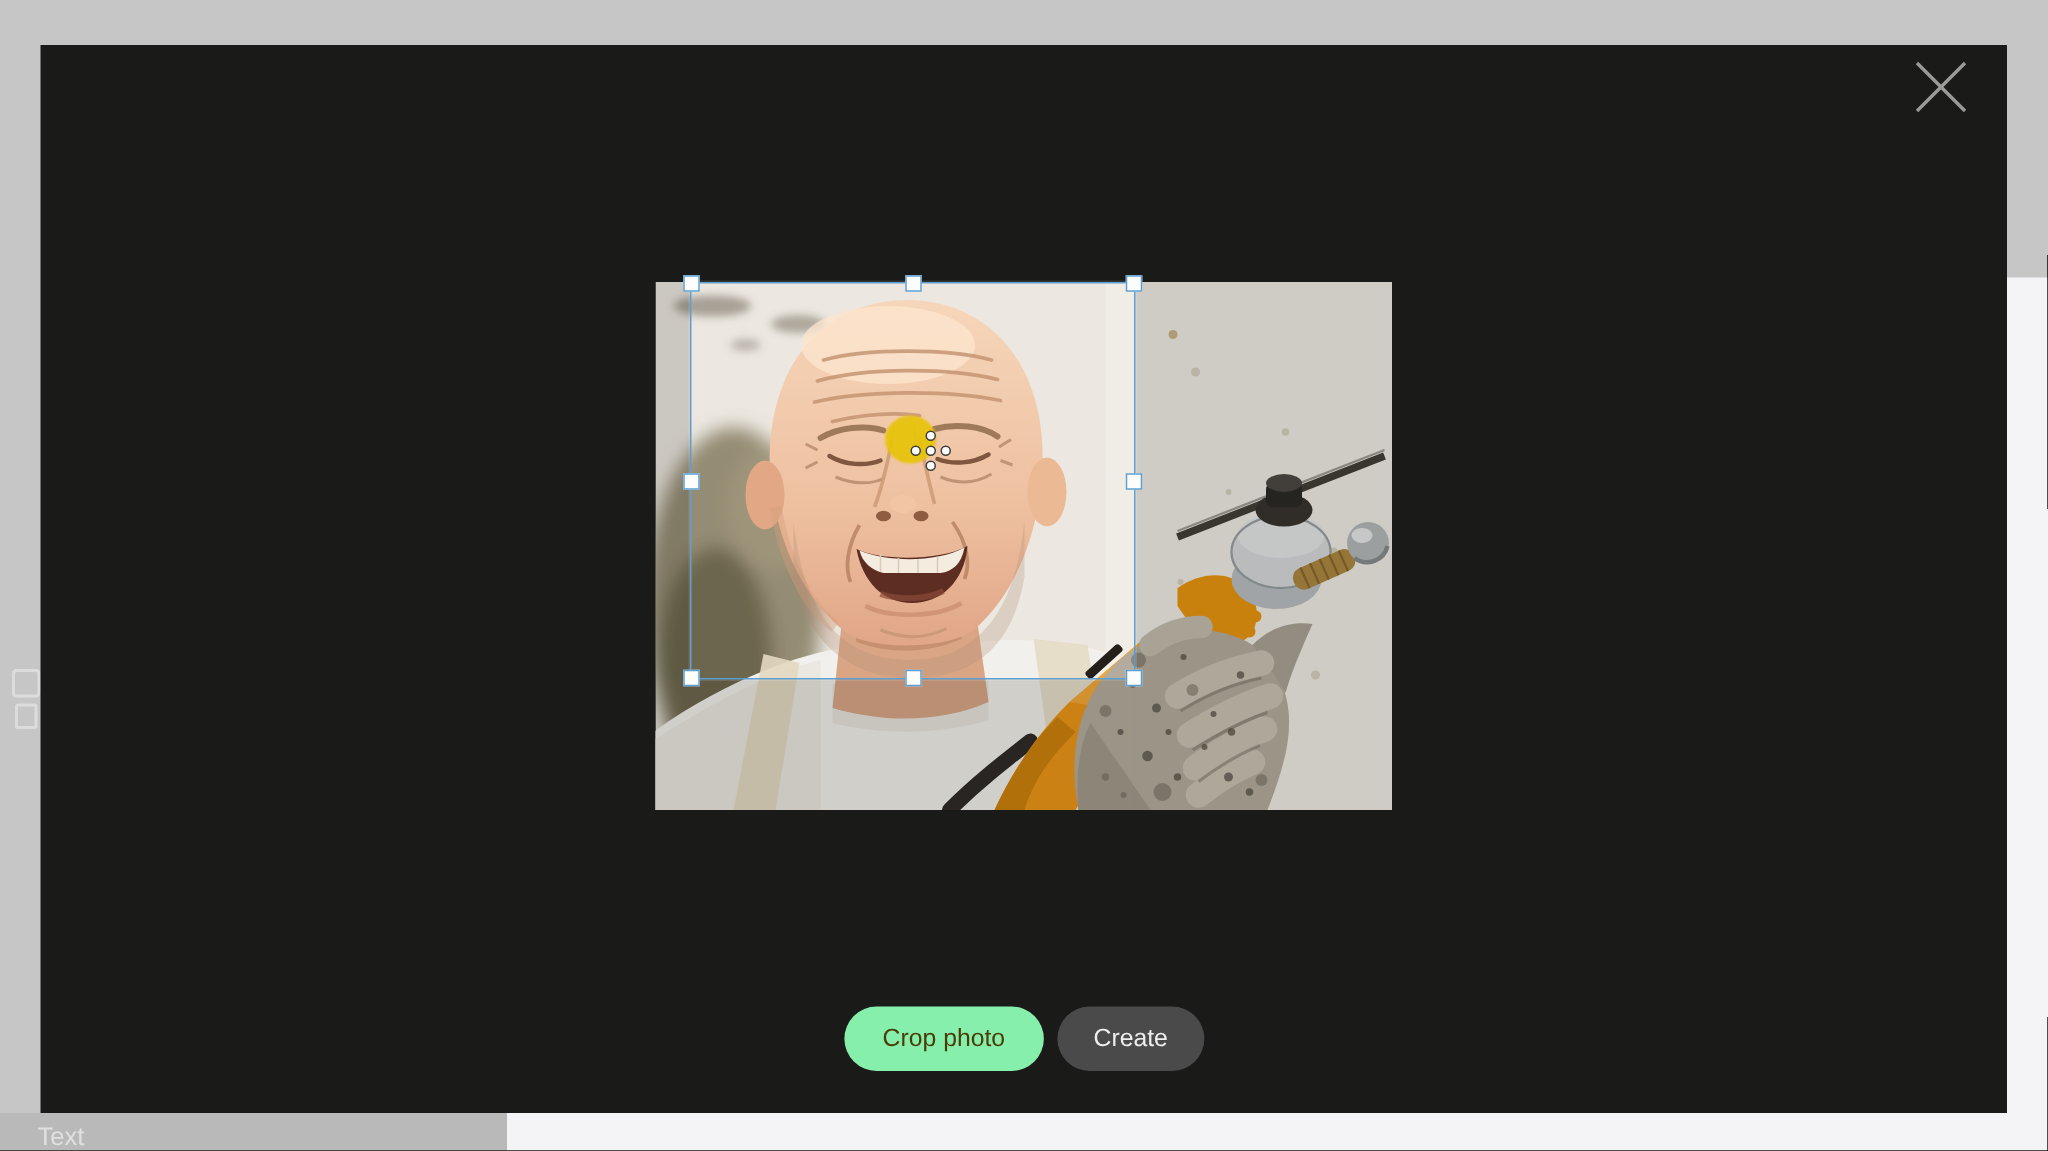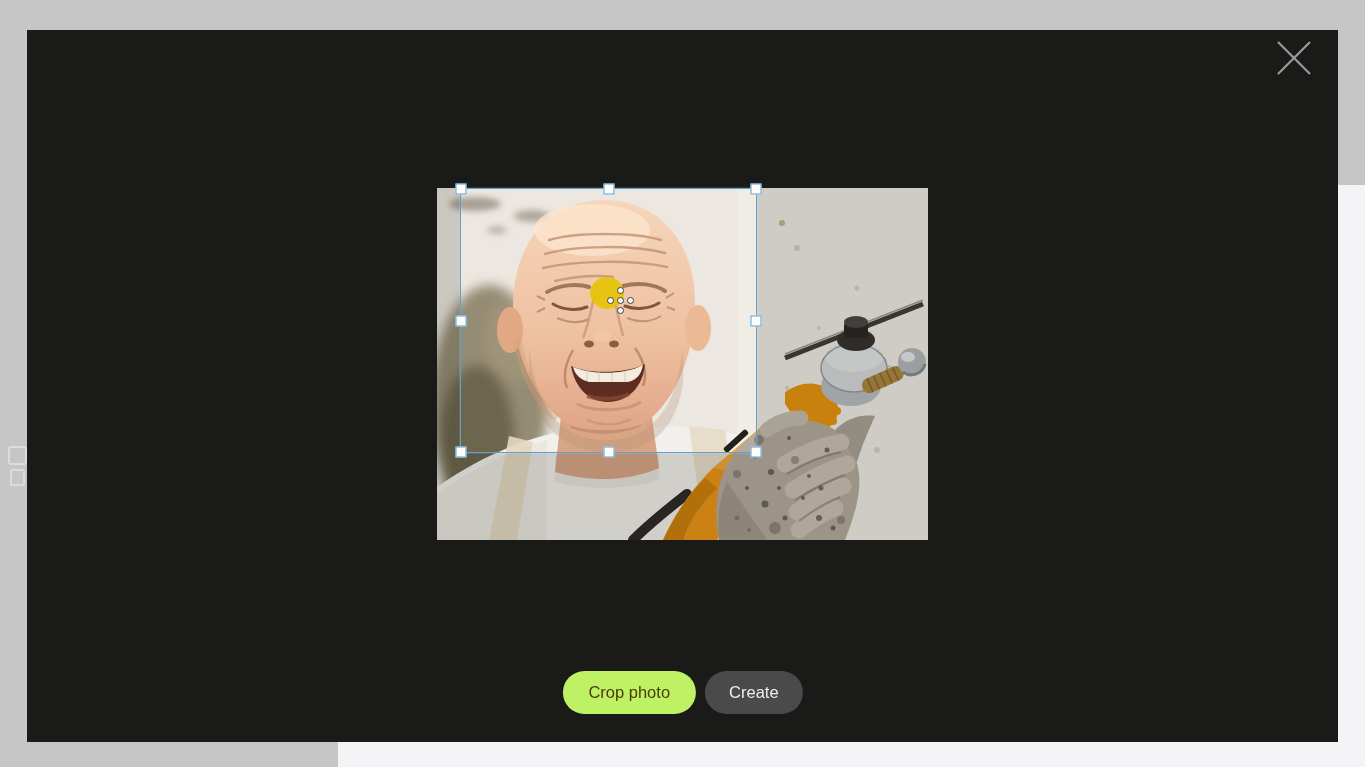--- a/index.html
+++ b/index.html
@@ -47,34 +47,37 @@
           box-sizing:border-box;transform:translate(-50%,-50%);}
 
   .click-dot{position:absolute;left:153px;top:89px;width:34px;height:32px;border-radius:50%;
              background:#e7c40d;opacity:.95;filter:blur(.6px);pointer-events:none;}
   .move-cursor{position:absolute;left:170px;top:99px;width:28px;height:28px;pointer-events:none;}
   .move-cursor i{position:absolute;width:7px;height:7px;border-radius:50%;background:#fff;border:1.5px solid #3c3c3c;box-sizing:border-box;}
   .mc-n{left:10px;top:0;} .mc-w{left:0;top:10px;} .mc-c{left:10px;top:10px;} .mc-e{left:20px;top:10px;} .mc-s{left:10px;top:20px;}
 
   .btn-row{position:absolute;left:50%;top:641px;transform:translateX(-50%);display:flex;gap:9px;}
   .btn{height:43px;border:none;border-radius:22px;font-size:16.5px;font-family:inherit;cursor:pointer;}
-  .btn-crop{background:#bef264;color:#4a3c08;padding:0 26px;}
+  .btn-crop{background:#86efac;color:#4a3c08;padding:0 26px;}
   .btn-cancel{background:#4a4a4a;color:#eeeeee;padding:0 24px;}
 </style>
 </head>
 <body>
 
 <div class="stage">
 
 
   <div class="left-strip-icon">
     <div class="sq"></div>
       <div class="sq2"></div>
   </div>
 
+  <div class="bottom-left-panel">
+    <div class="panel-label">Text</div>
+  </div>
   <div class="bottom-right-canvas"></div>
   <div class="right-canvas-strip"></div>
 
   <div class="modal">
 
     <button class="close-btn">
       <svg width="48" height="48" viewBox="0 0 48 48">
         <line x1="8" y1="8" x2="40" y2="40" stroke="#9b9b9b" stroke-width="2.2"></line>
         <line x1="40" y1="8" x2="8" y2="40" stroke="#9b9b9b" stroke-width="2.2"></line>
       </svg>

